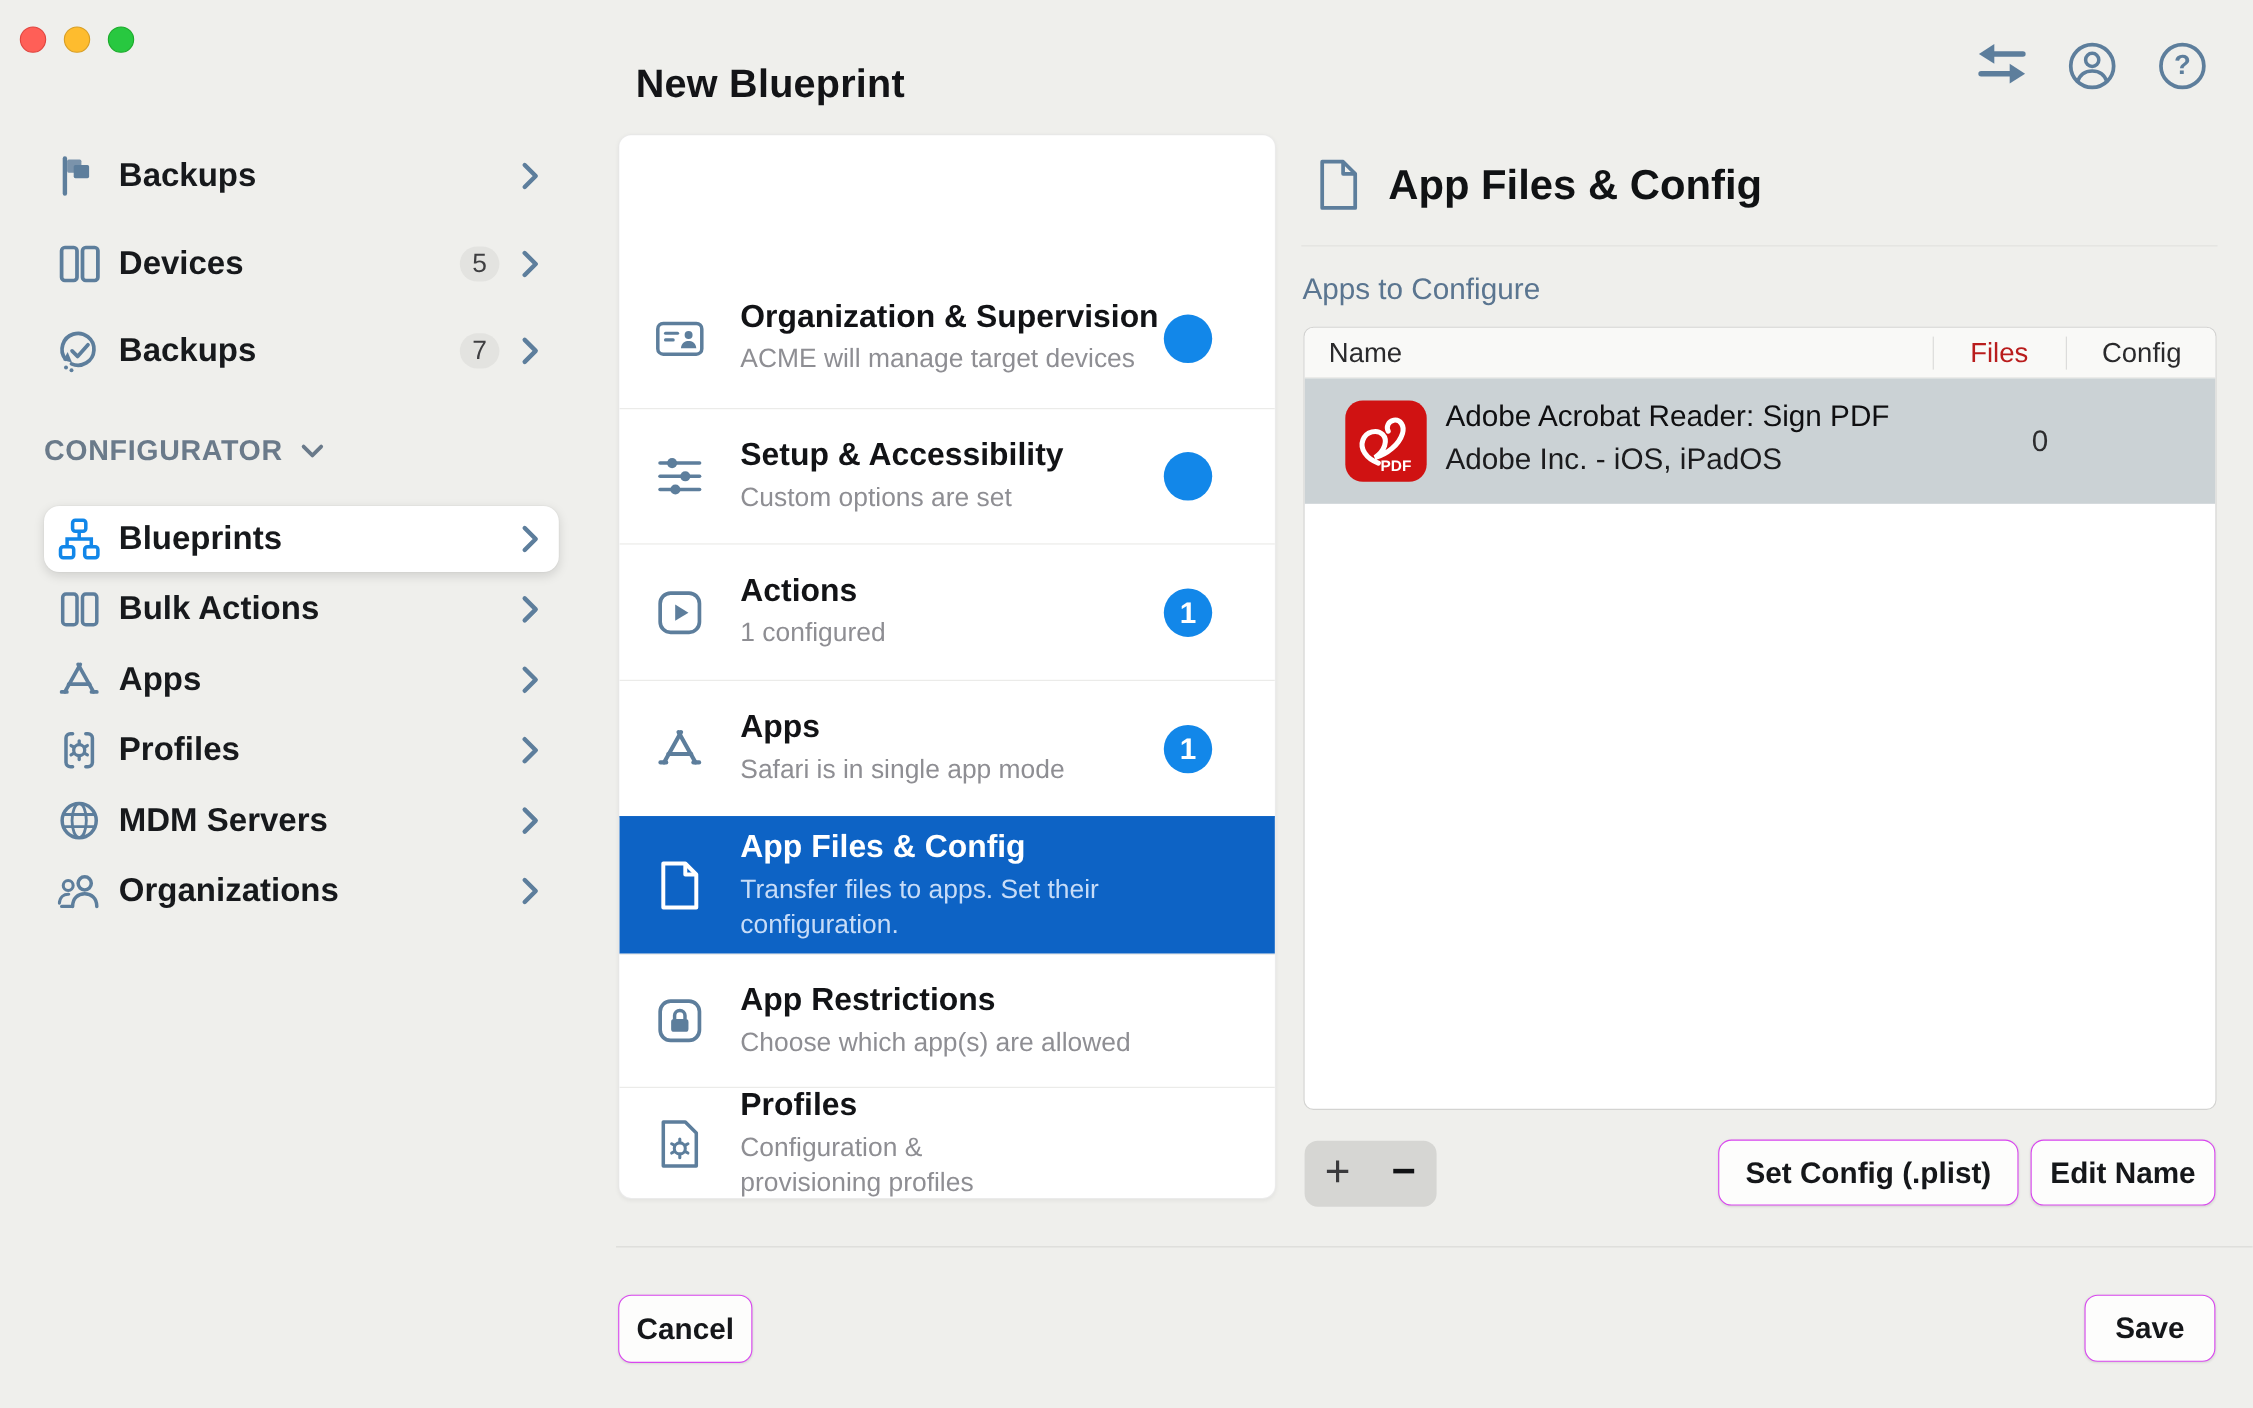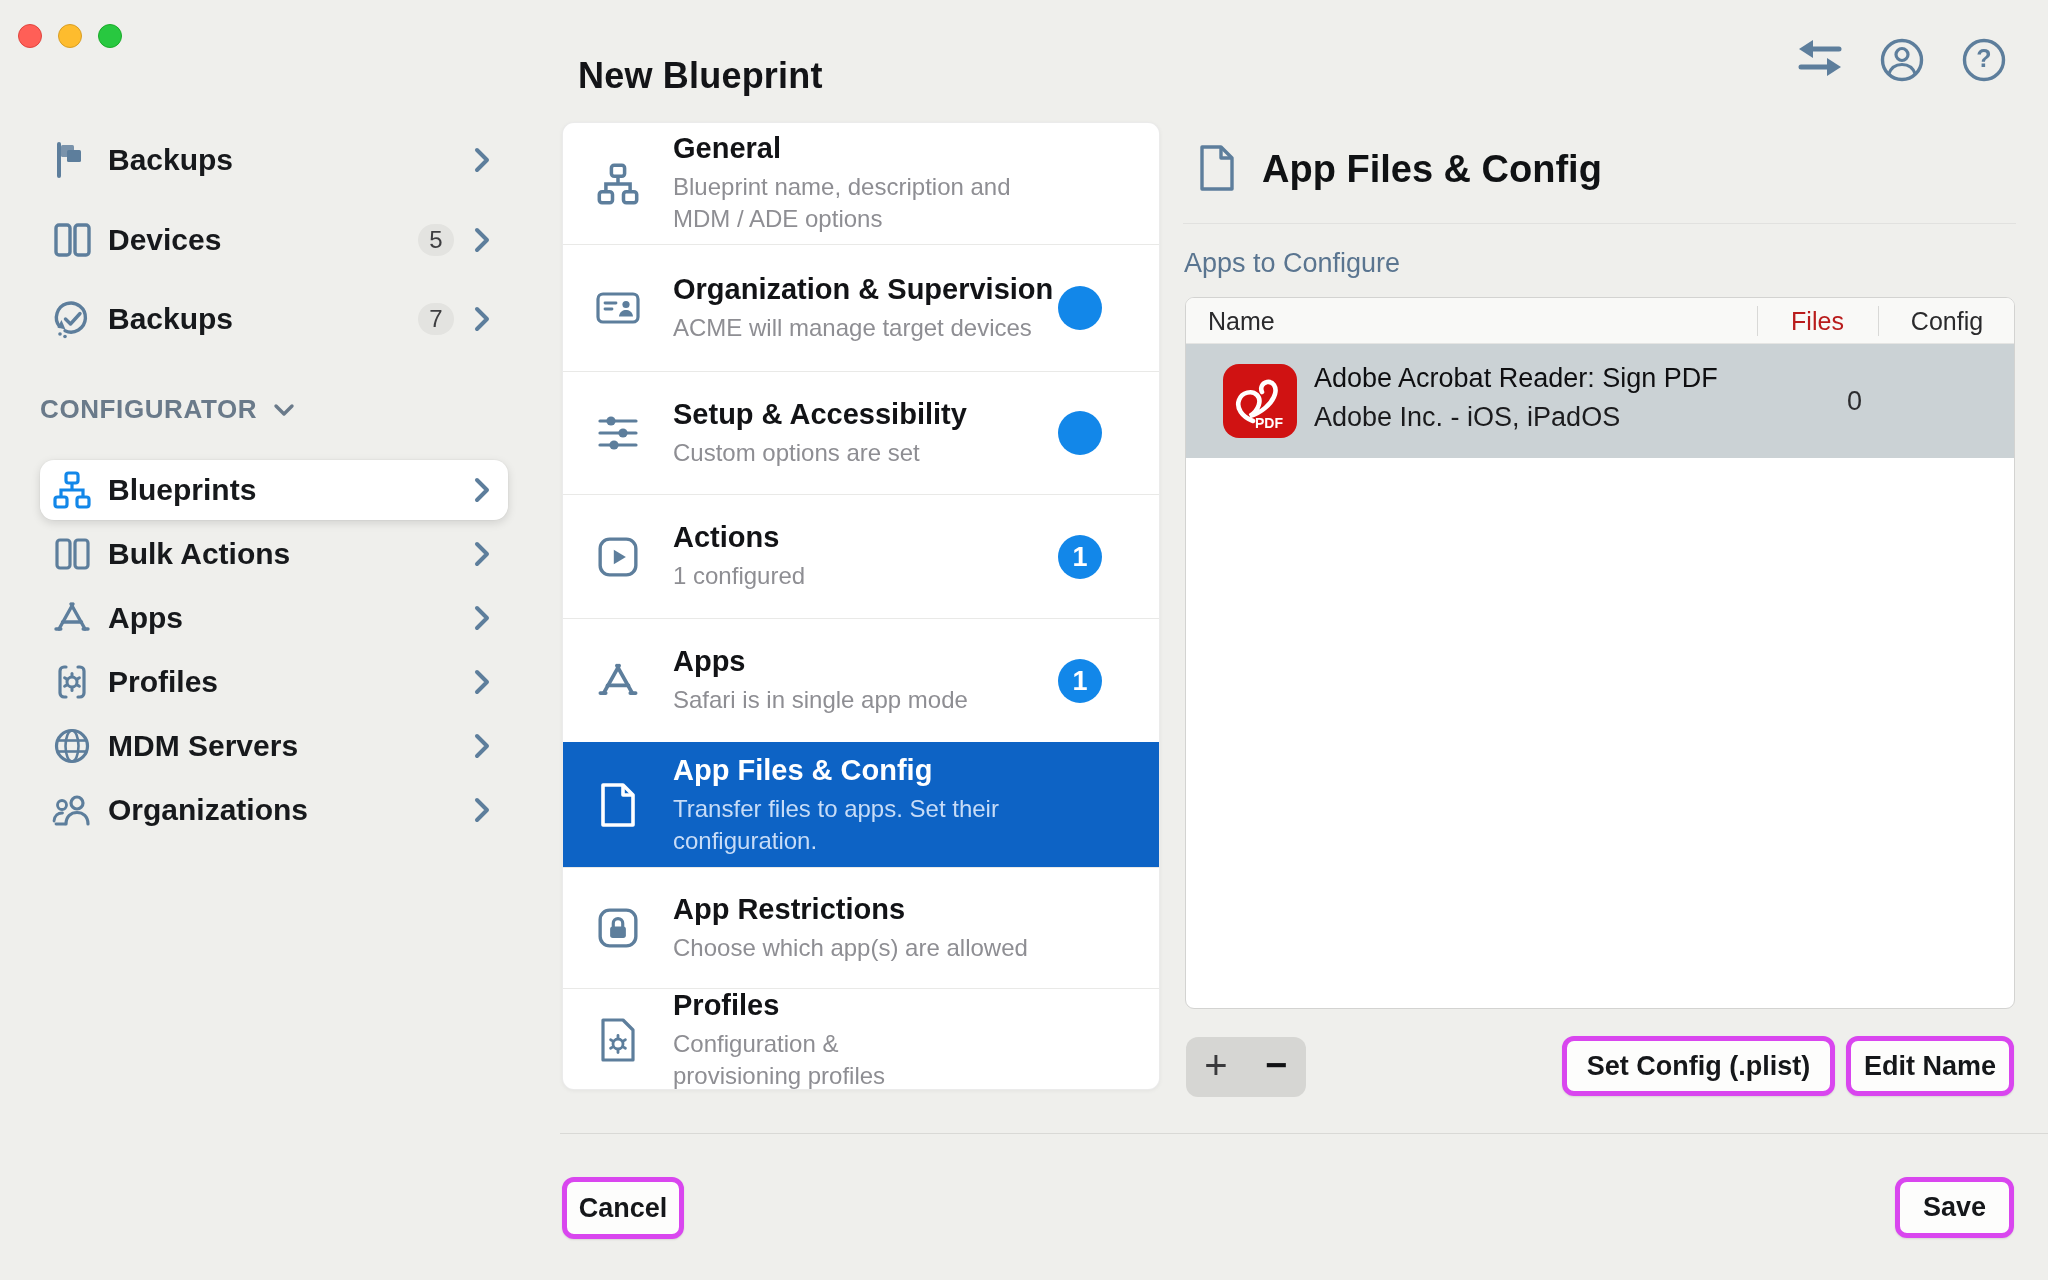--- a/index.html
+++ b/index.html
@@ -61,21 +61,21 @@
   .rowtext { position:absolute; left:128px; top:19px; }
   .rname { font-size:27px; color:#0f0f11; margin-bottom:8px; }
   .rvendor { font-size:27px; color:#1b1b1d; }
   .rfiles { position:absolute; left:571px; width:105px; top:0; height:114px; font-size:27px; color:#2c2c2e; text-align:right; line-height:114px; }
 
   .plusminus { position:absolute; left:1186px; top:1037px; width:120px; height:60px; background:#d6d6d3; border-radius:12px; display:flex; }
   .plusminus .pm { flex:1; text-align:center; line-height:56px; }
   .pm.plus { font-size:40px; font-weight:400; color:#3a3a3c; }
   .pm.minus { font-size:38px; font-weight:900; color:#111214; }
 
-  .btn { position:absolute; height:60px; background:#fdfdfc; border:5px solid #d946ef; border-radius:12px; box-shadow:0 1px 2px rgba(0,0,0,.10); font-size:27px; font-weight:700; color:#15171a; text-align:center; display:flex; align-items:center; justify-content:center; font-family:inherit; }
+  .btn { position:absolute; height:60px; background:#fdfdfc; border:1px solid #d946ef; border-radius:12px; box-shadow:0 1px 2px rgba(0,0,0,.10); font-size:27px; font-weight:700; color:#15171a; text-align:center; display:flex; align-items:center; justify-content:center; font-family:inherit; }
   .btn-setconfig { left:1562px; top:1036px; width:273px; }
   .btn-editfiles { left:1846px; top:1036px; width:168px; }
 
   .footer-div { position:absolute; left:560px; top:1133px; width:1488px; height:1px; background:#d9d9d6; }
   .btn-cancel { left:562px; top:1177px; width:122px; height:62px; }
   .btn-save { left:1895px; top:1177px; width:119px; height:61px; }
 
   svg { display:block; }
 </style>
 </head>
@@ -288,36 +288,20 @@
   <span class="spacer"></span>
   <span class="chev">
     <svg width="16" height="26" viewBox="0 0 16 26">
         <polyline points="3,3 13,13 3,23" fill="none" stroke="#5d7e9c" stroke-width="4" stroke-linecap="round" stroke-linejoin="round"></polyline>
       </svg>
   </span>
 </div>
 
 <div class="card">
 
-  <div class="wsec wrap2 sec-general" style="top:0;height:121px">
-    <span class="wicon">
-      <svg width="44" height="44" viewBox="0 0 40 40">
-        <g fill="none" stroke="#5d7e9c" stroke-width="3.2">
-          <rect x="14" y="3" width="12" height="10" rx="2.5"></rect>
-          <rect x="3" y="27" width="12" height="10" rx="2.5"></rect>
-          <rect x="25" y="27" width="12" height="10" rx="2.5"></rect>
-          <path d="M20 13 V20 M9 27 V20 H31 V27"></path>
-        </g>
-      </svg>
-    </span>
-    <div class="wtext">
-      <div class="wtitle">General</div>
-      <div class="wsub">Blueprint name, description and MDM / ADE options</div>
-    </div>
-  </div>
 
   <div class="wsec" style="top:121px;height:127px">
     <span class="wicon">
       <svg width="46" height="40" viewBox="0 0 46 40">
         <rect x="3" y="6" width="40" height="28" rx="5" fill="none" stroke="#5d7e9c" stroke-width="3.2"></rect>
         <line x1="10" y1="15" x2="21" y2="15" stroke="#5d7e9c" stroke-width="2.8" stroke-linecap="round"></line>
         <line x1="10" y1="21" x2="17" y2="21" stroke="#5d7e9c" stroke-width="2.8" stroke-linecap="round"></line>
         <circle cx="31" cy="16.5" r="3.6" fill="#5d7e9c"></circle>
         <path d="M24 28.5 C24.5 23.5 28 22 31 22 C34 22 37.5 23.5 38 28.5 Z" fill="#5d7e9c"></path>
       </svg>

